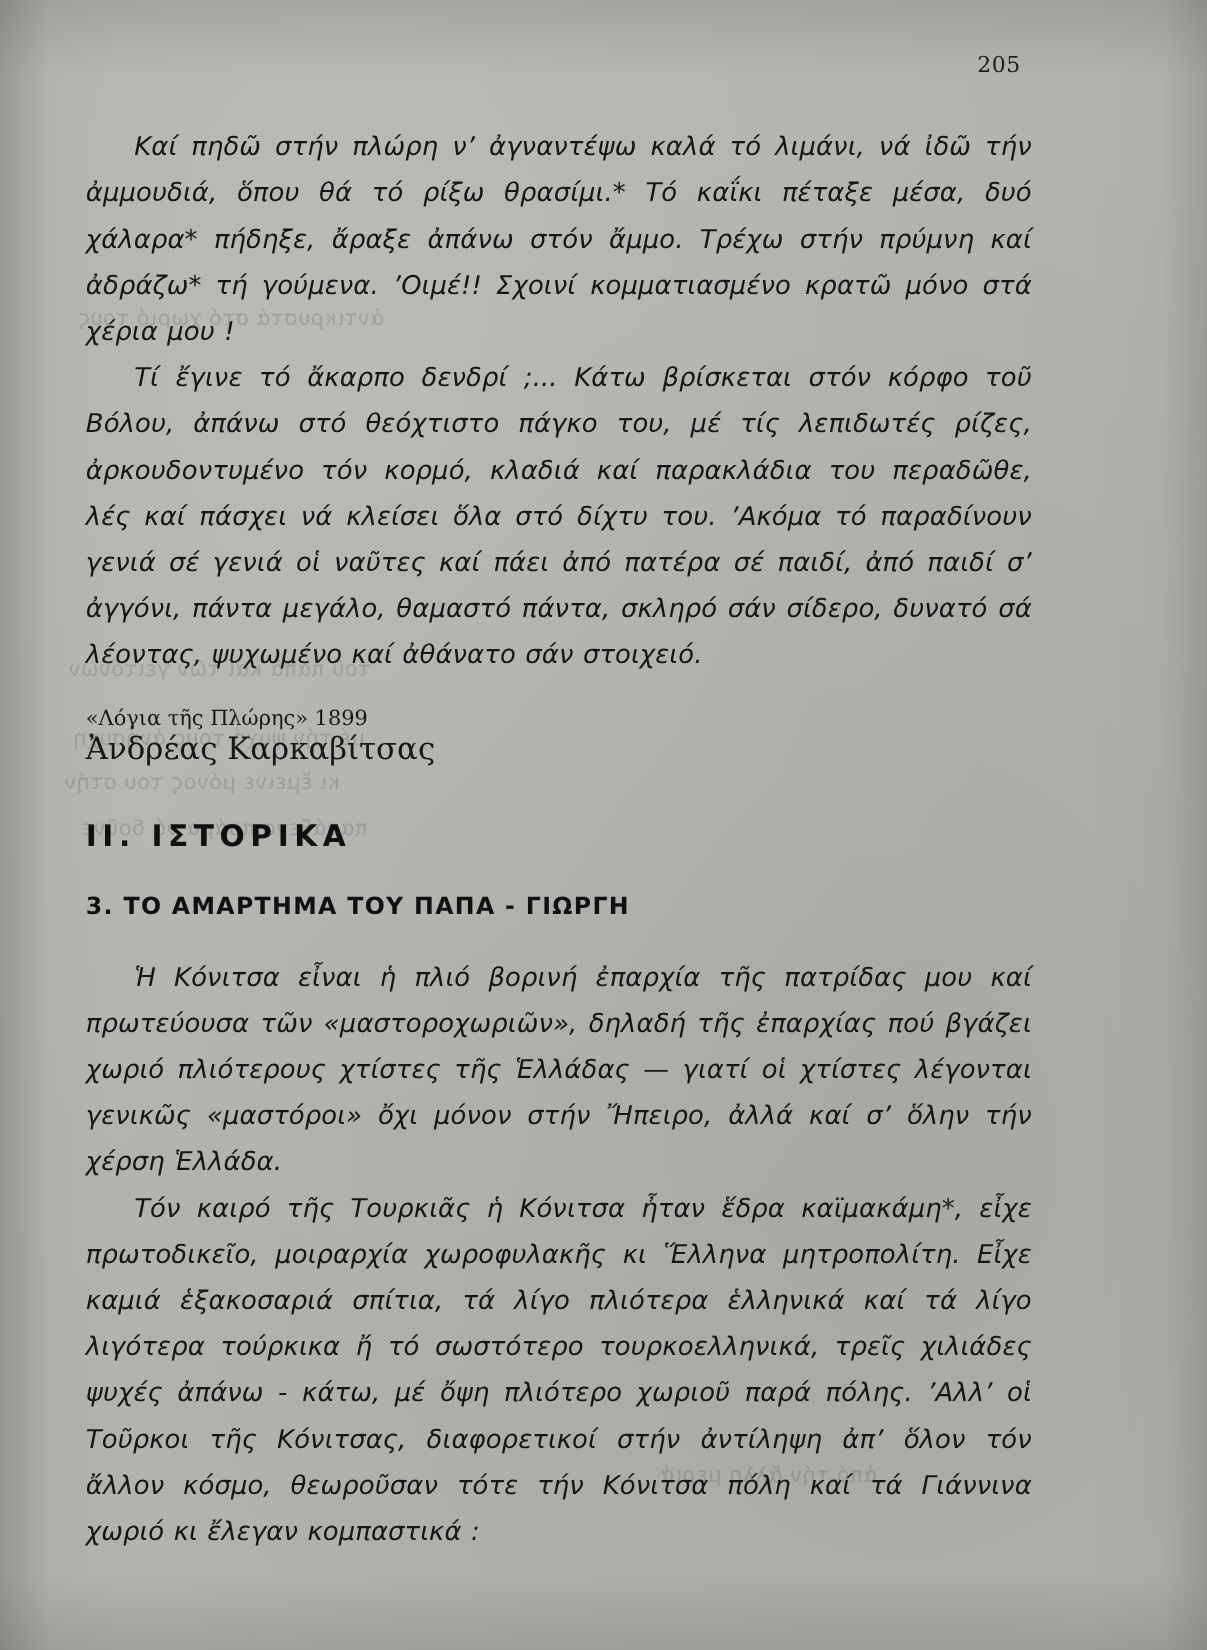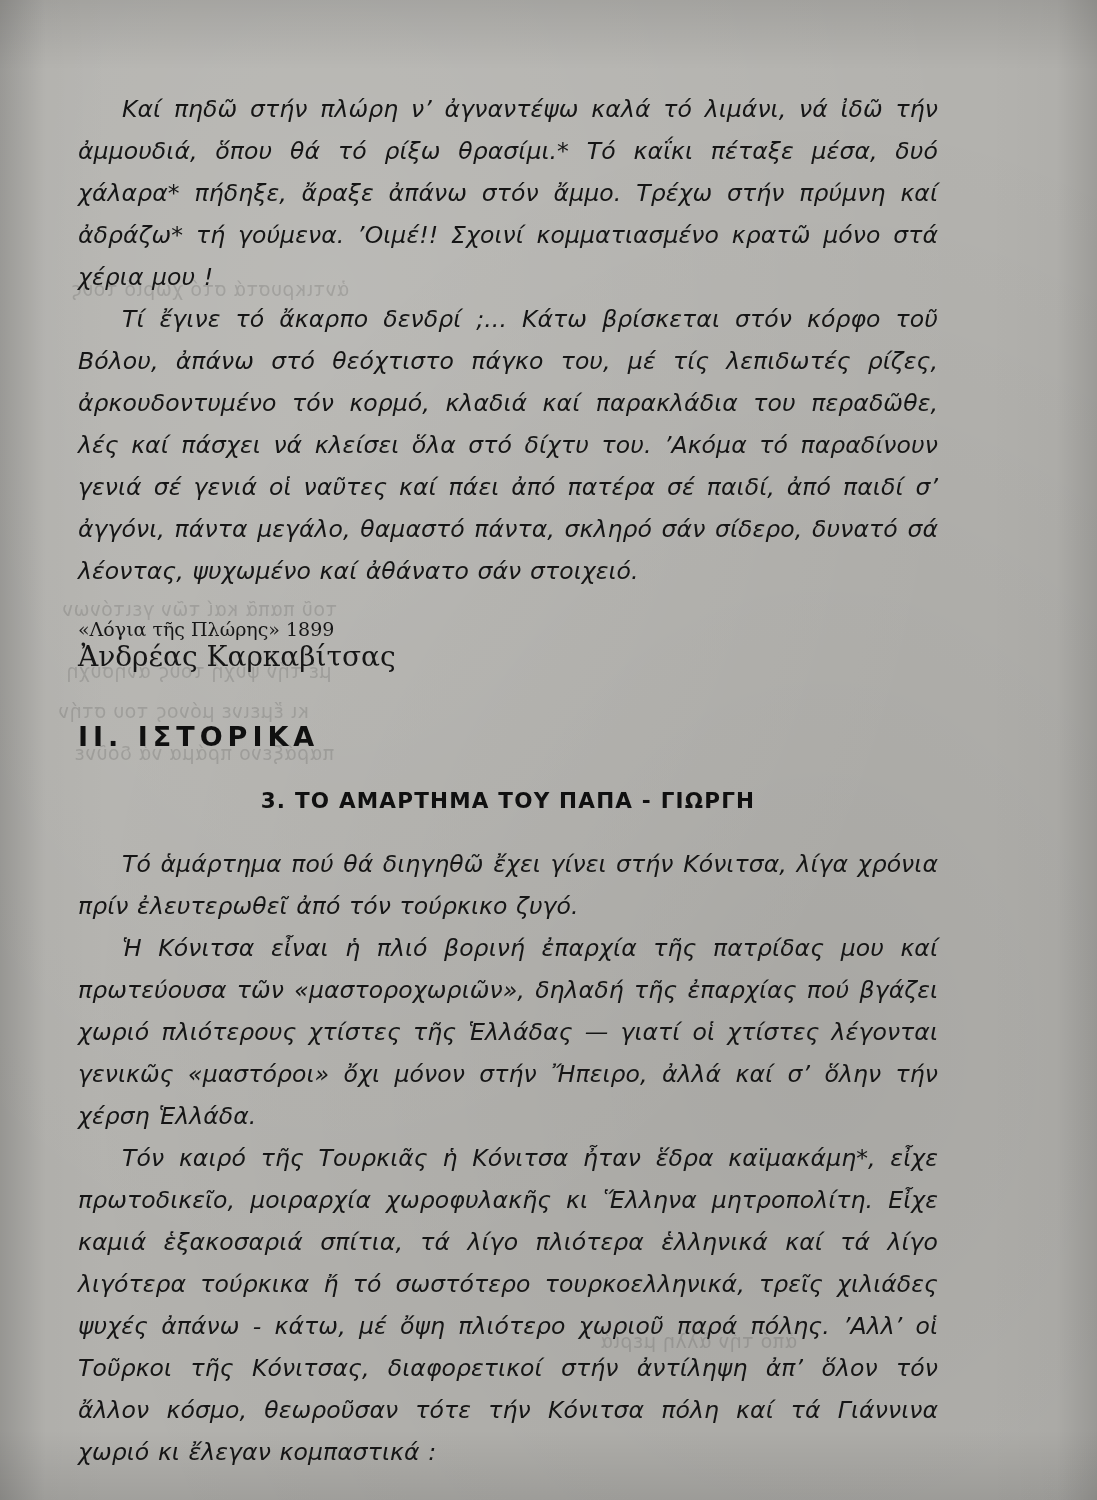--- a/index.html
+++ b/index.html
@@ -85,21 +85,20 @@
   h1.section-title {
     text-align: left;
     font-family: "DejaVu Sans", sans-serif;
     font-weight: bold;
     font-size: 27px;
     letter-spacing: 5px;
     color: #101010;
     margin: 48px 0 0 0;
   }
   h2.sub-title {
-    text-align: center;
     font-family: "DejaVu Sans", sans-serif;
     font-weight: bold;
     font-size: 21.5px;
     letter-spacing: 1.2px;
     color: #101010;
     margin: 36px 0 0 0;
   }
   .story-block {
     margin-top: 30px;
   }
@@ -122,38 +121,38 @@
 
   <div class="bleed" style="left:70px; top:278px;">ἀντικρυστά στό χωριό τους</div>
   <div class="bleed" style="left:62px; top:598px;">τοῦ παπᾶ καί τῶν γειτόνων</div>
   <div class="bleed" style="left:66px; top:660px;">μέ τήν ψυχή τους ἀνήσυχη</div>
   <div class="bleed" style="left:58px; top:700px;">κι ἔμεινε μόνος του στήν</div>
   <div class="bleed" style="left:74px; top:742px;">παράξενο πράμα νά δοῦνε</div>
   <div class="bleed" style="left:600px; top:1330px;">ἀπό τήν ἄλλη μεριά</div>
 
   <div class="content">
 
+    <div class="folio">205</div>
 
     <div class="body-block">
       <p class="para">Καί πηδῶ στήν πλώρη ν’ ἀγναντέψω καλά τό λιμάνι, νά ἰδῶ τήν ἀμμουδιά, ὅπου θά τό ρίξω θρασίμι.* Τό καΐκι πέταξε μέσα, δυό χάλαρα* πήδηξε, ἄραξε ἀπάνω στόν ἄμμο. Τρέχω στήν πρύμνη καί ἀδράζω* τή γούμενα. ’Οιμέ!! Σχοινί κομματιασμένο κρατῶ μόνο στά χέρια μου !</p>
       <p class="para">Τί ἔγινε τό ἄκαρπο δενδρί ;... Κάτω βρίσκεται στόν κόρφο τοῦ Βόλου, ἀπάνω στό θεόχτιστο πάγκο του, μέ τίς λεπιδωτές ρίζες, ἀρκουδοντυμένο τόν κορμό, κλαδιά καί παρακλάδια του περαδῶθε, λές καί πάσχει νά κλείσει ὅλα στό δίχτυ του. ’Ακόμα τό παραδίνουν γενιά σέ γενιά οἱ ναῦτες καί πάει ἀπό πατέρα σέ παιδί, ἀπό παιδί σ’ ἀγγόνι, πάντα μεγάλο, θαμαστό πάντα, σκληρό σάν σίδερο, δυνατό σά λέοντας, ψυχωμένο καί ἀθάνατο σάν στοιχειό.</p>
     </div>
 
     <div class="attrib-row">
       <div class="attrib-left">
         <span>«Λόγια τῆς Πλώρης»</span>
         <span class="year">1899</span>
       </div>
       <div class="attrib-right">Ἀνδρέας Καρκαβίτσας</div>
     </div>
 
     <h1 class="section-title">II. ΙΣΤΟΡΙΚΑ</h1>
     <h2 class="sub-title">3. ΤΟ ΑΜΑΡΤΗΜΑ ΤΟΥ ΠΑΠΑ - ΓΙΩΡΓΗ</h2>
 
     <div class="story-block">
-      <p class="para">Τό ἁμάρτημα πού θά διηγηθῶ ἔχει γίνει στήν Κόνιτσα, λίγα χρόνια πρίν ἐλευτερωθεῖ ἀπό τόν τούρκικο ζυγό.</p>
       <p class="para">Ἡ Κόνιτσα εἶναι ἡ πλιό βορινή ἐπαρχία τῆς πατρίδας μου καί πρωτεύουσα τῶν «μαστοροχωριῶν», δηλαδή τῆς ἐπαρχίας πού βγάζει χωριό πλιότερους χτίστες τῆς Ἑλλάδας — γιατί οἱ χτίστες λέγονται γενικῶς «μαστόροι» ὄχι μόνον στήν Ἤπειρο, ἀλλά καί σ’ ὅλην τήν χέρση Ἑλλάδα.</p>
       <p class="para">Τόν καιρό τῆς Τουρκιᾶς ἡ Κόνιτσα ἦταν ἕδρα καϊμακάμη*, εἶχε πρωτοδικεῖο, μοιραρχία χωροφυλακῆς κι Ἕλληνα μητροπολίτη. Εἶχε καμιά ἑξακοσαριά σπίτια, τά λίγο πλιότερα ἑλληνικά καί τά λίγο λιγότερα τούρκικα ἤ τό σωστότερο τουρκοελληνικά, τρεῖς χιλιάδες ψυχές ἀπάνω - κάτω, μέ ὄψη πλιότερο χωριοῦ παρά πόλης. ’Αλλ’ οἱ Τοῦρκοι τῆς Κόνιτσας, διαφορετικοί στήν ἀντίληψη ἀπ’ ὅλον τόν ἄλλον κόσμο, θεωροῦσαν τότε τήν Κόνιτσα πόλη καί τά Γιάννινα χωριό κι ἔλεγαν κομπαστικά :</p>
 
     </div>
 
   </div>
 </div>
 
 </body></html>

